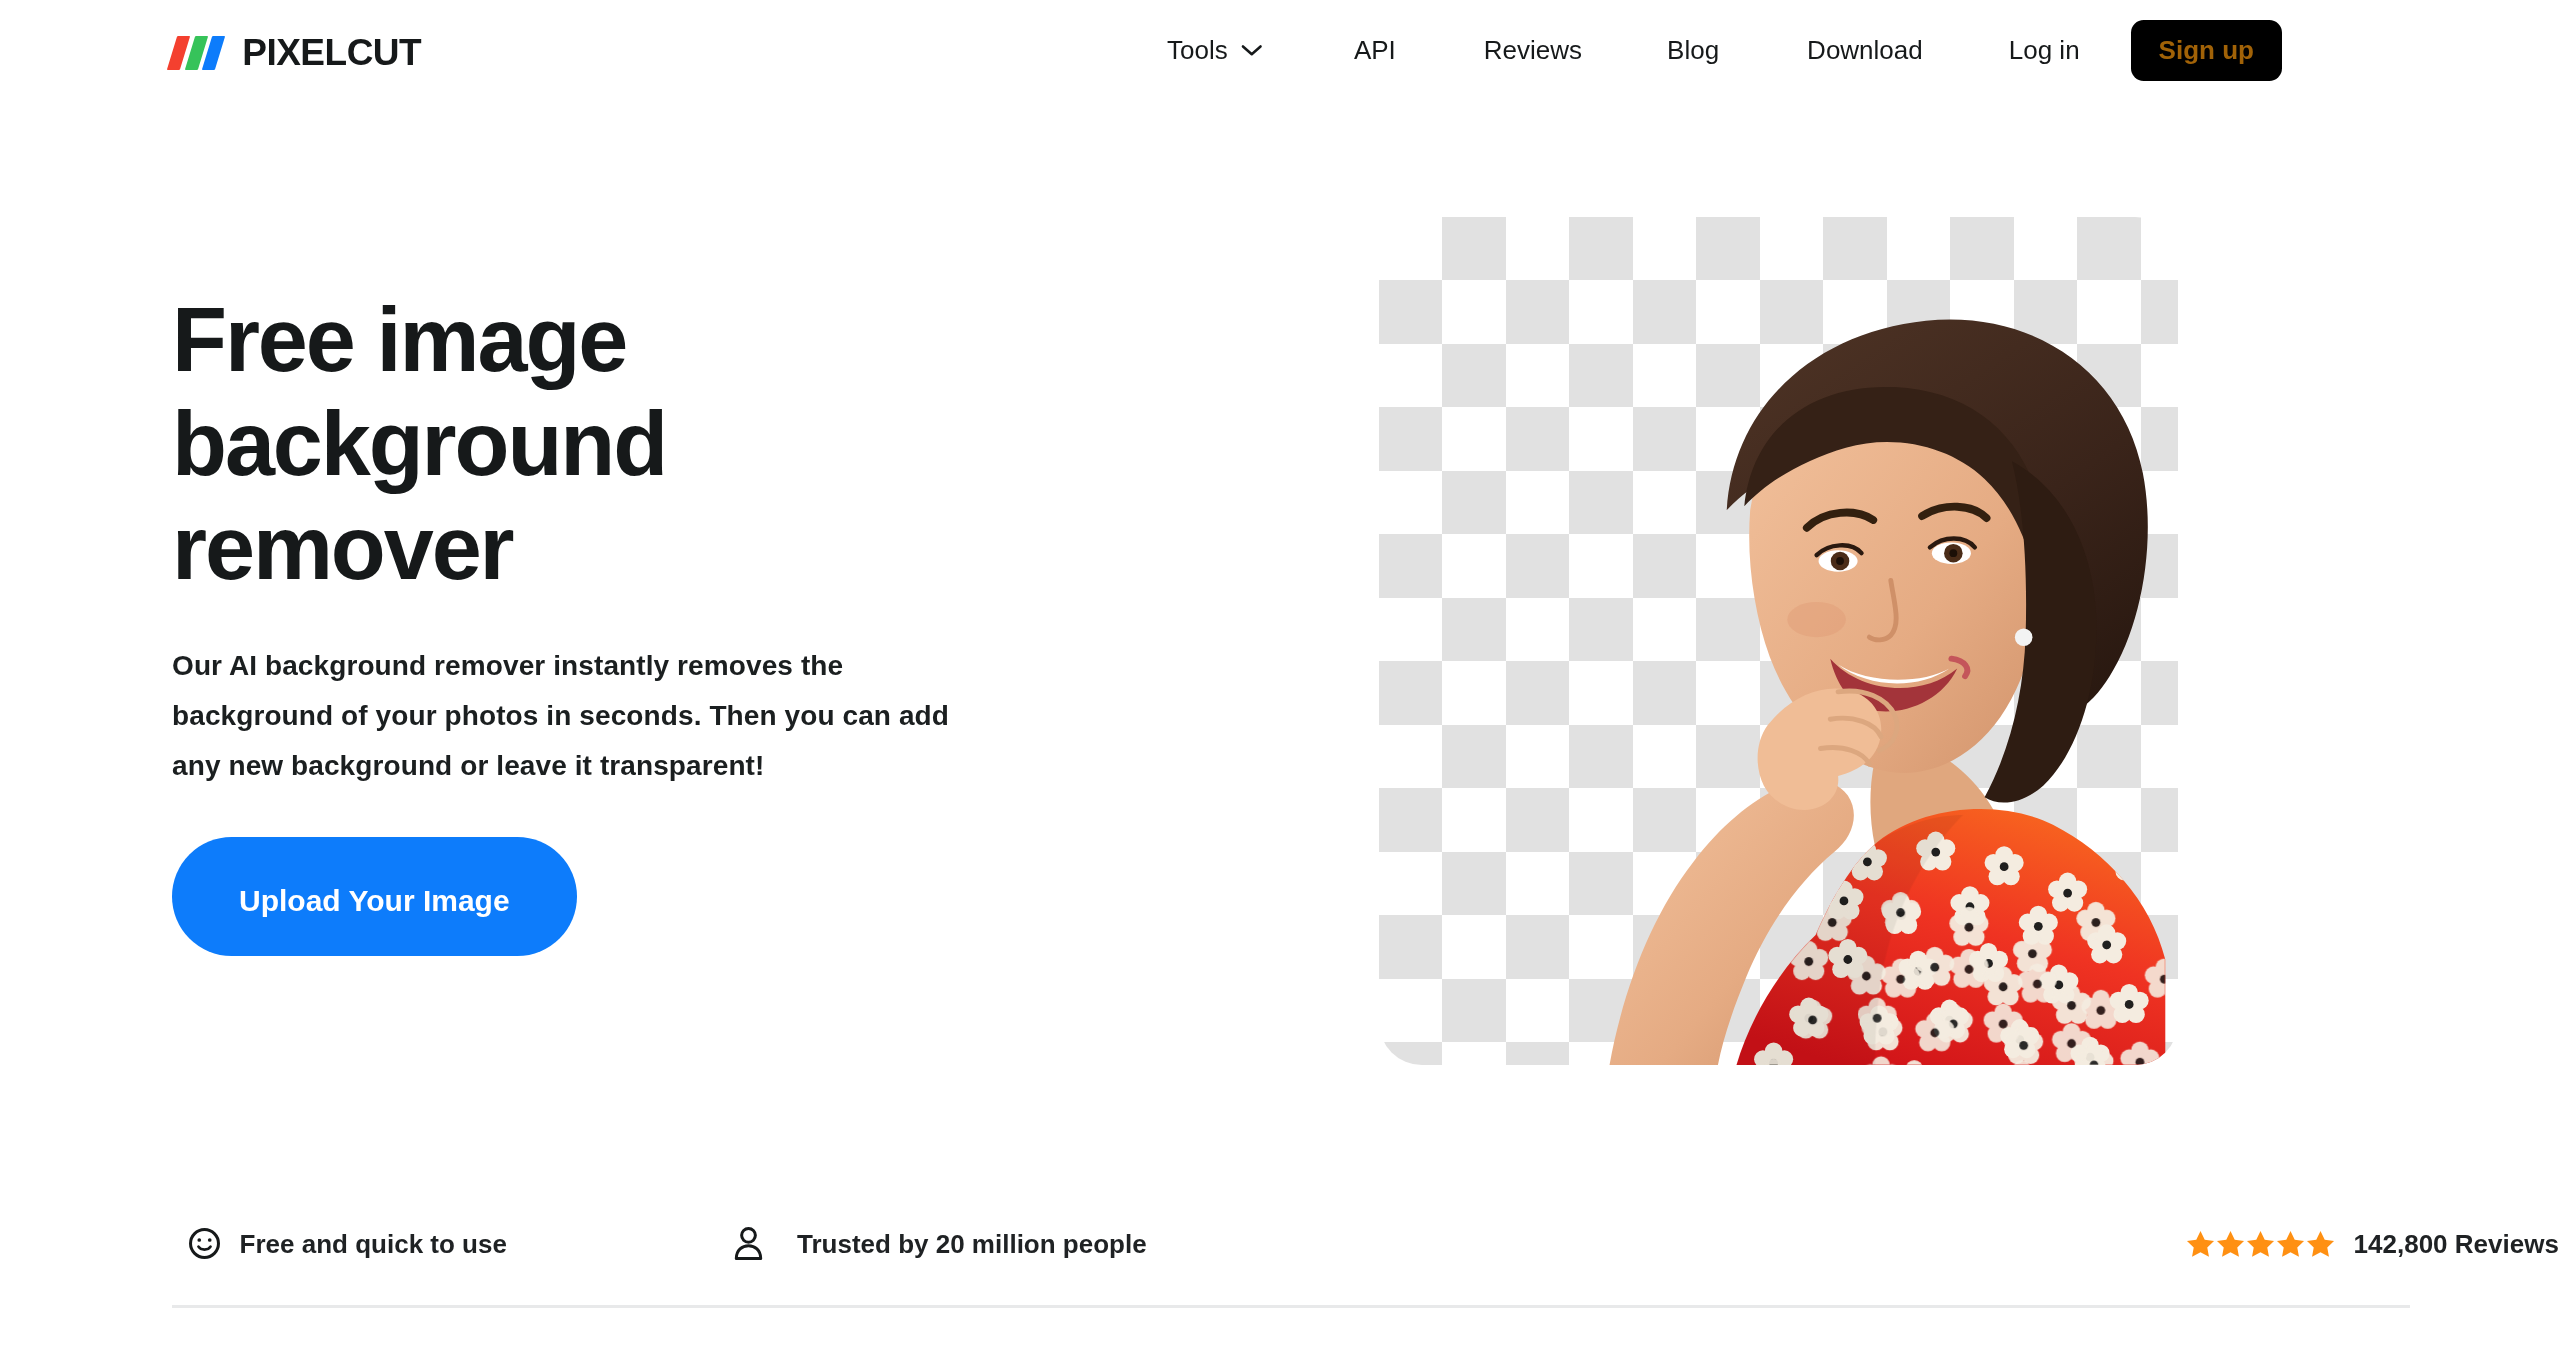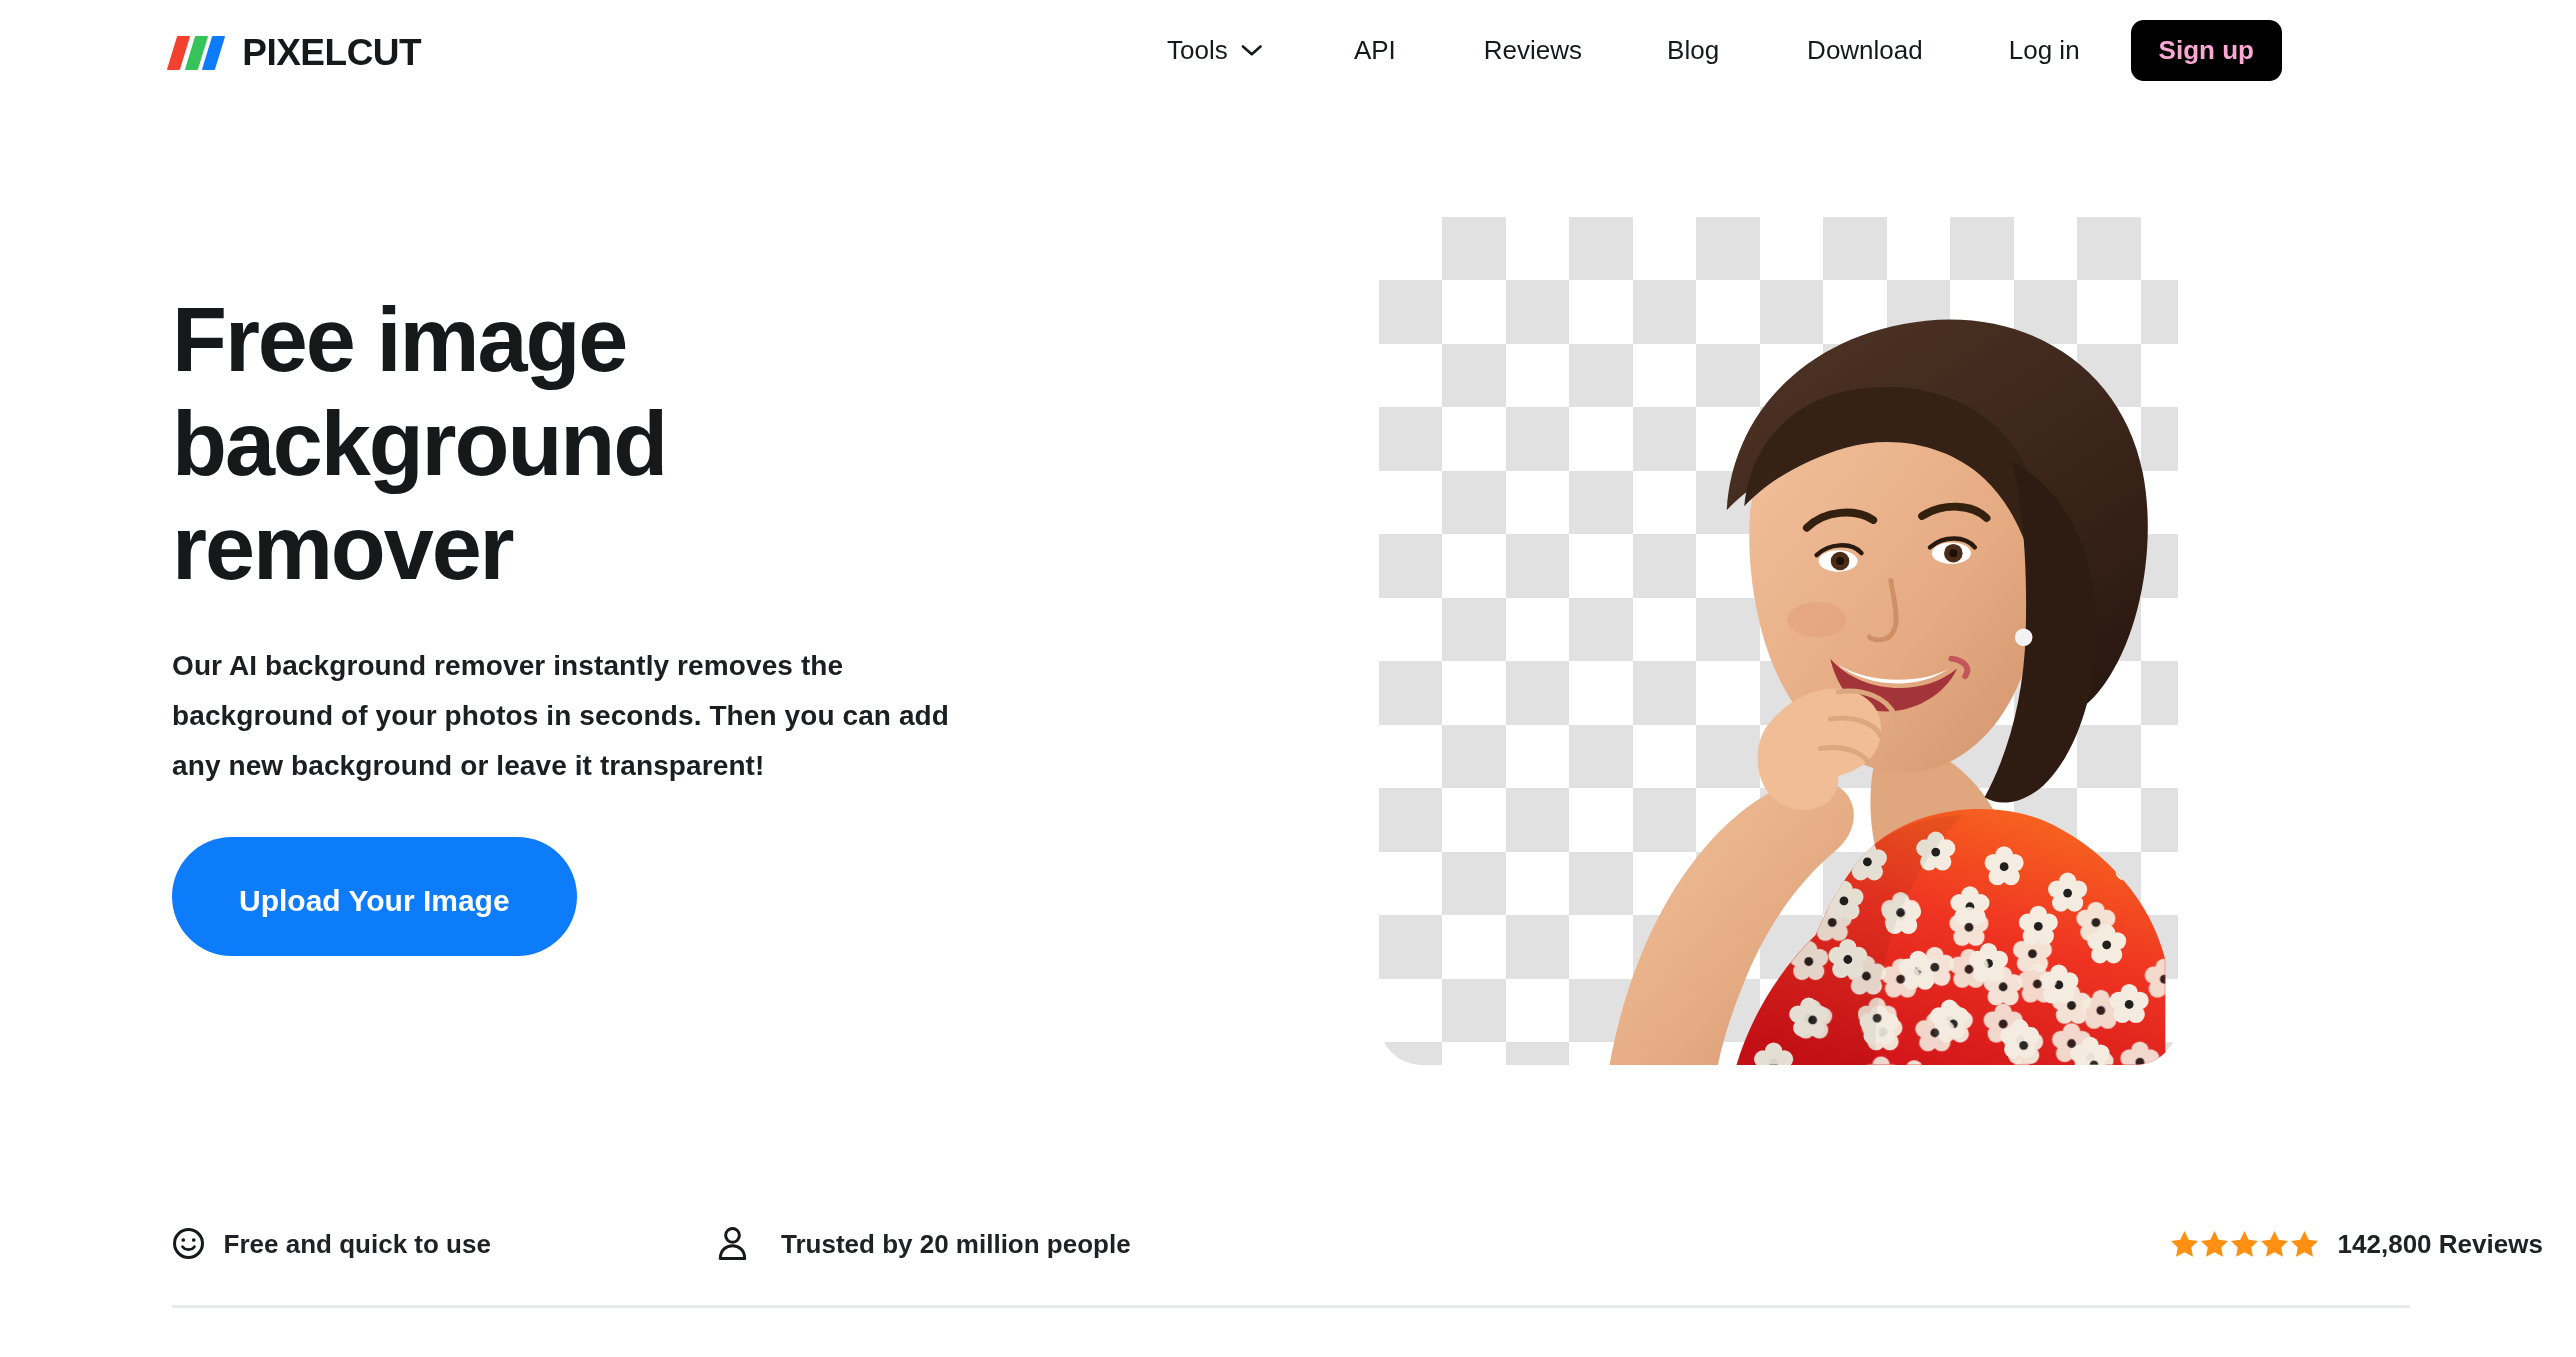--- a/index.html
+++ b/index.html
@@ -85,21 +85,21 @@
   .nav-gap-2 { margin-right: 88px; }
   .nav-gap-3 { margin-right: 85px; }
   .nav-gap-4 { margin-right: 88px; }
   .nav-gap-5 { margin-right: 86px; }
   .nav-gap-6 { margin-right: 51px; }
 
   .chevron { display: block; width: 21.5px; height: 12.7px; }
 
   .signup-btn {
     background: #000000;
-    color: #f9a8d4;
+    color: #a16207;
     font-size: 26px;
     font-weight: 700;
     border: none;
     border-radius: 12.7px;
     padding: 0 28px;
     height: 61px;
     line-height: 61px;
     cursor: pointer;
     font-family: "Liberation Sans", sans-serif;
     white-space: nowrap;
@@ -169,21 +169,21 @@
   .hero-photo {
     position: absolute;
     inset: 0;
     width: 100%;
     height: 100%;
   }
 
   
   .features {
     position: absolute;
-    left: 172px;
+    left: 188px;
     top: 1216px;
     width: 2238px;
     height: 55px;
     text-align: right;
   }
 
   .feature {
     position: absolute;
     display: flex;
     align-items: center;

